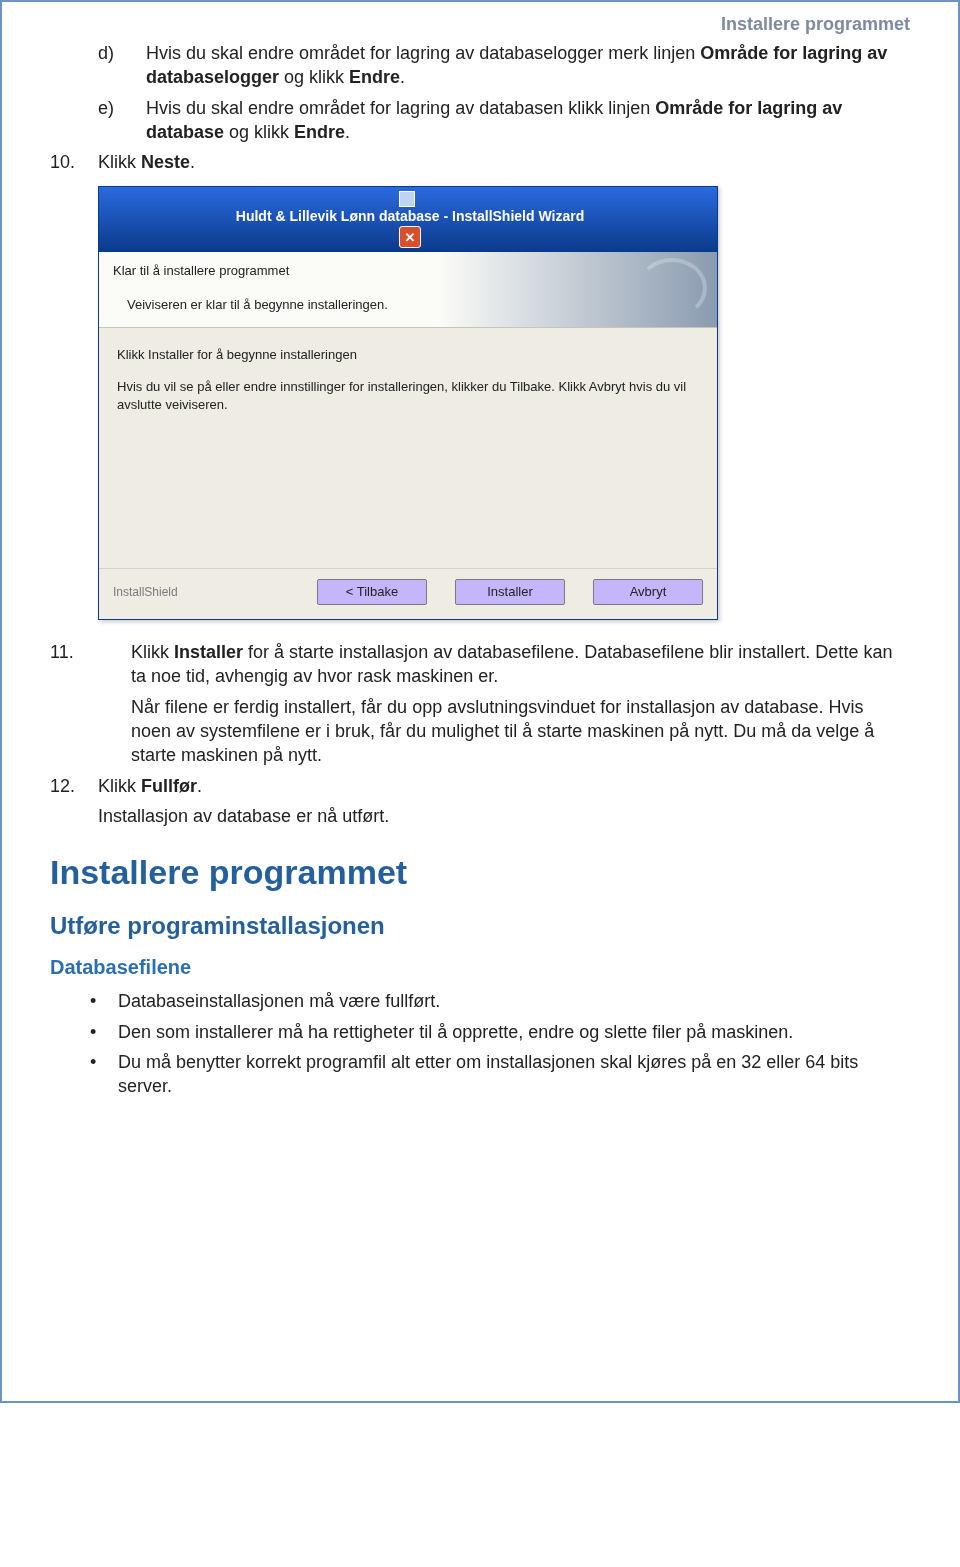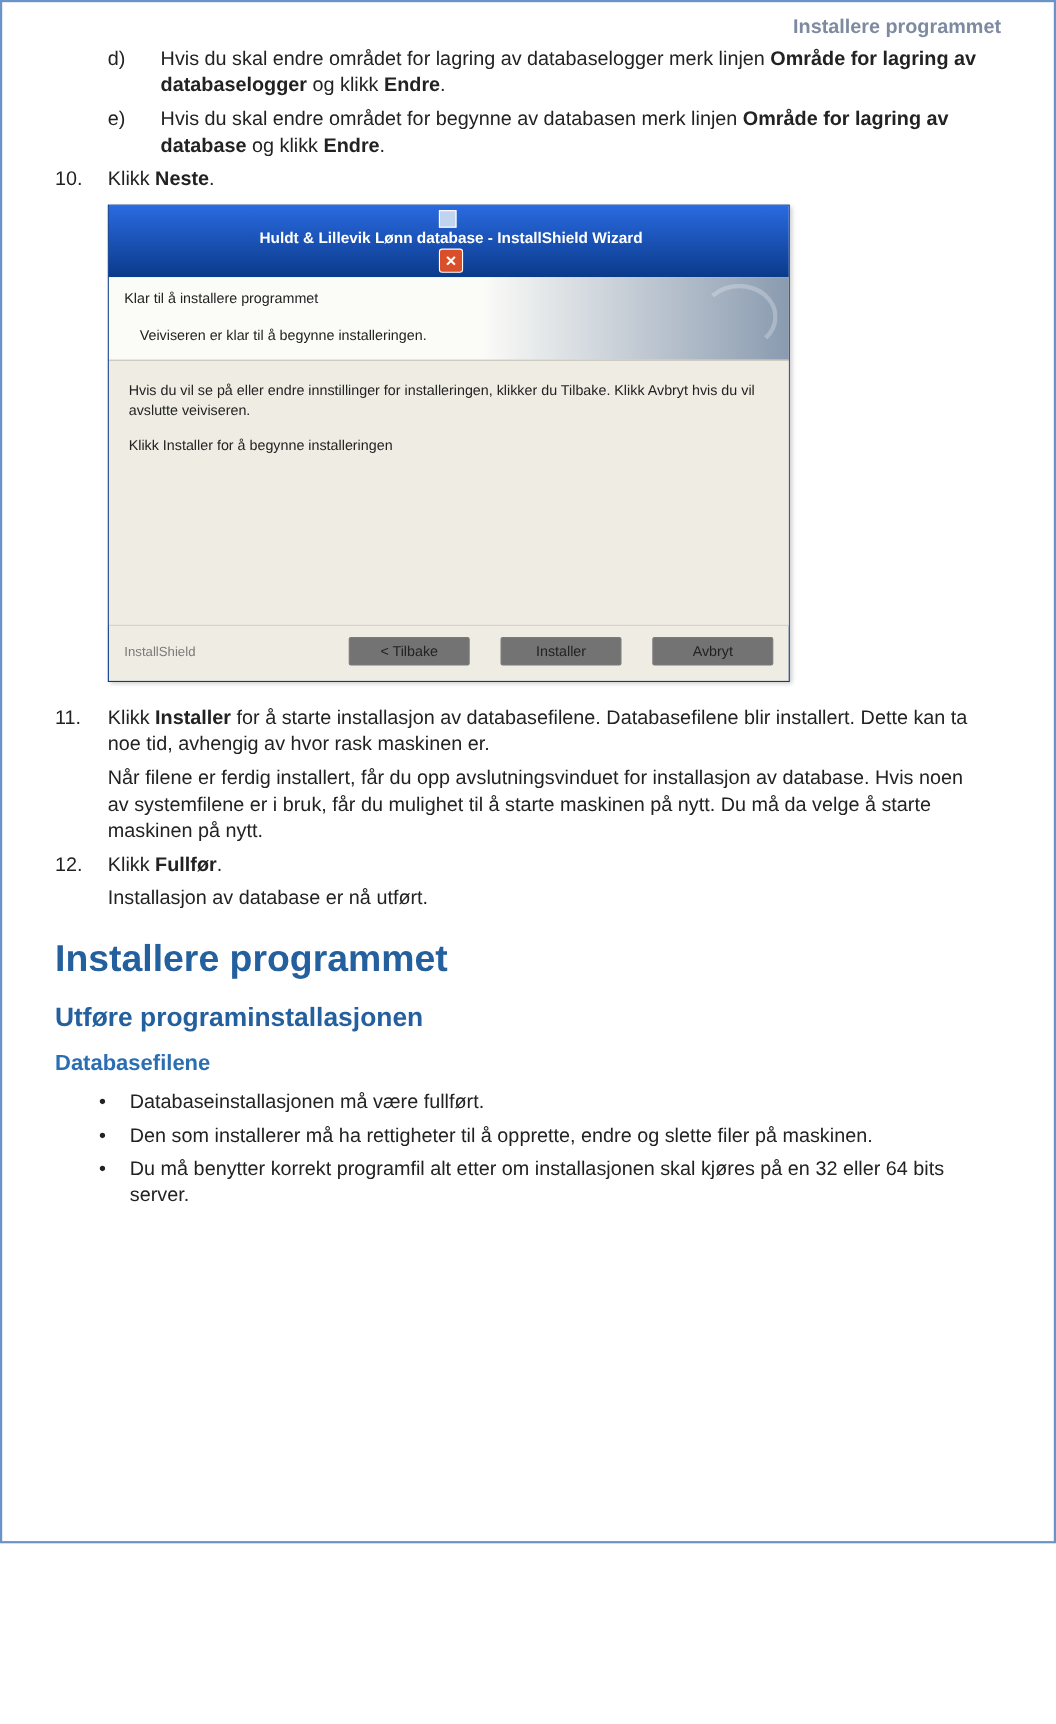--- a/index.html
+++ b/index.html
@@ -93,21 +93,21 @@
     padding: 10px 14px 14px 14px;
     display:flex;
     align-items:center;
     border-top:1px solid #d6d2c6;
     font-size:12px;
     color:#7a7a7a;
     gap:20px;
   }
   .wizard-footer .brand { flex:0 0 auto; margin-right:auto; }
   .wzbtn {
-    background:#737373;
+    background:#c4b5fd;
     border:1px solid #7a7a7a;
     padding:3px 0;
     width:110px;
     text-align:center;
     margin-left:8px;
     font-size:13px;
     color:#222;
     border-radius:2px;
   }
   h1.install {
@@ -156,21 +156,21 @@
     <div class="list-item">
       <div class="list-marker">d)</div>
       <div class="list-body">
         <span>Hvis du skal endre området for lagring av databaselogger merk linjen </span><b>Område for lagring av databaselogger</b><span> og klikk </span><b>Endre</b><span>.</span>
       </div>
     </div>
 
     <div class="list-item">
       <div class="list-marker">e)</div>
       <div class="list-body">
-        <span>Hvis du skal endre området for begynne av databasen merk linjen </span><b>Område for lagring av database</b><span> og klikk </span><b>Endre</b><span>.</span>
+        <span>Hvis du skal endre området for lagring av databasen klikk linjen </span><b>Område for lagring av database</b><span> og klikk </span><b>Endre</b><span>.</span>
       </div>
     </div>
 
     <div class="list-item" style="margin-left:-48px;">
       <div class="list-marker">10.</div>
       <div class="list-body">
         <span>Klikk </span><b>Neste</b><span>.</span>
       </div>
     </div>
 
@@ -179,32 +179,32 @@
         <div class="titlebar-icon"></div>
         <div class="titlebar-text">Huldt &amp; Lillevik Lønn database - InstallShield Wizard</div>
         <div class="close-btn">✕</div>
       </div>
       <div class="banner">
         <div class="banner-arc"></div>
         <div class="banner-title">Klar til å installere programmet</div>
         <div class="banner-sub">Veiviseren er klar til å begynne installeringen.</div>
       </div>
       <div class="wizard-body">
+        <p>Klikk Installer for å begynne installeringen</p>
         <p>Hvis du vil se på eller endre innstillinger for installeringen, klikker du Tilbake. Klikk Avbryt hvis du vil avslutte veiviseren.</p>
-        <p>Klikk Installer for å begynne installeringen</p>
       </div>
       <div class="wizard-footer">
         <div class="brand">InstallShield</div>
         <div class="wzbtn">&lt; Tilbake</div>
         <div class="wzbtn">Installer</div>
         <div class="wzbtn">Avbryt</div>
       </div>
     </div>
 
-    <div class="list-item" style="margin-left:-48px;">
+    <div class="list-item" style="margin-left:-48px;gap:33px;">
       <div class="list-marker">11.</div>
       <div class="list-body">
         <span>Klikk </span><b>Installer</b><span> for å starte installasjon av databasefilene. Databasefilene blir installert. Dette kan ta noe tid, avhengig av hvor rask maskinen er.</span>
         <div style="height:6px"></div>
         <span>Når filene er ferdig installert, får du opp avslutningsvinduet for installasjon av database. Hvis noen av systemfilene er i bruk, får du mulighet til å starte maskinen på nytt. Du må da velge å starte maskinen på nytt.</span>
       </div>
     </div>
 
     <div class="list-item" style="margin-left:-48px;">
       <div class="list-marker">12.</div>

